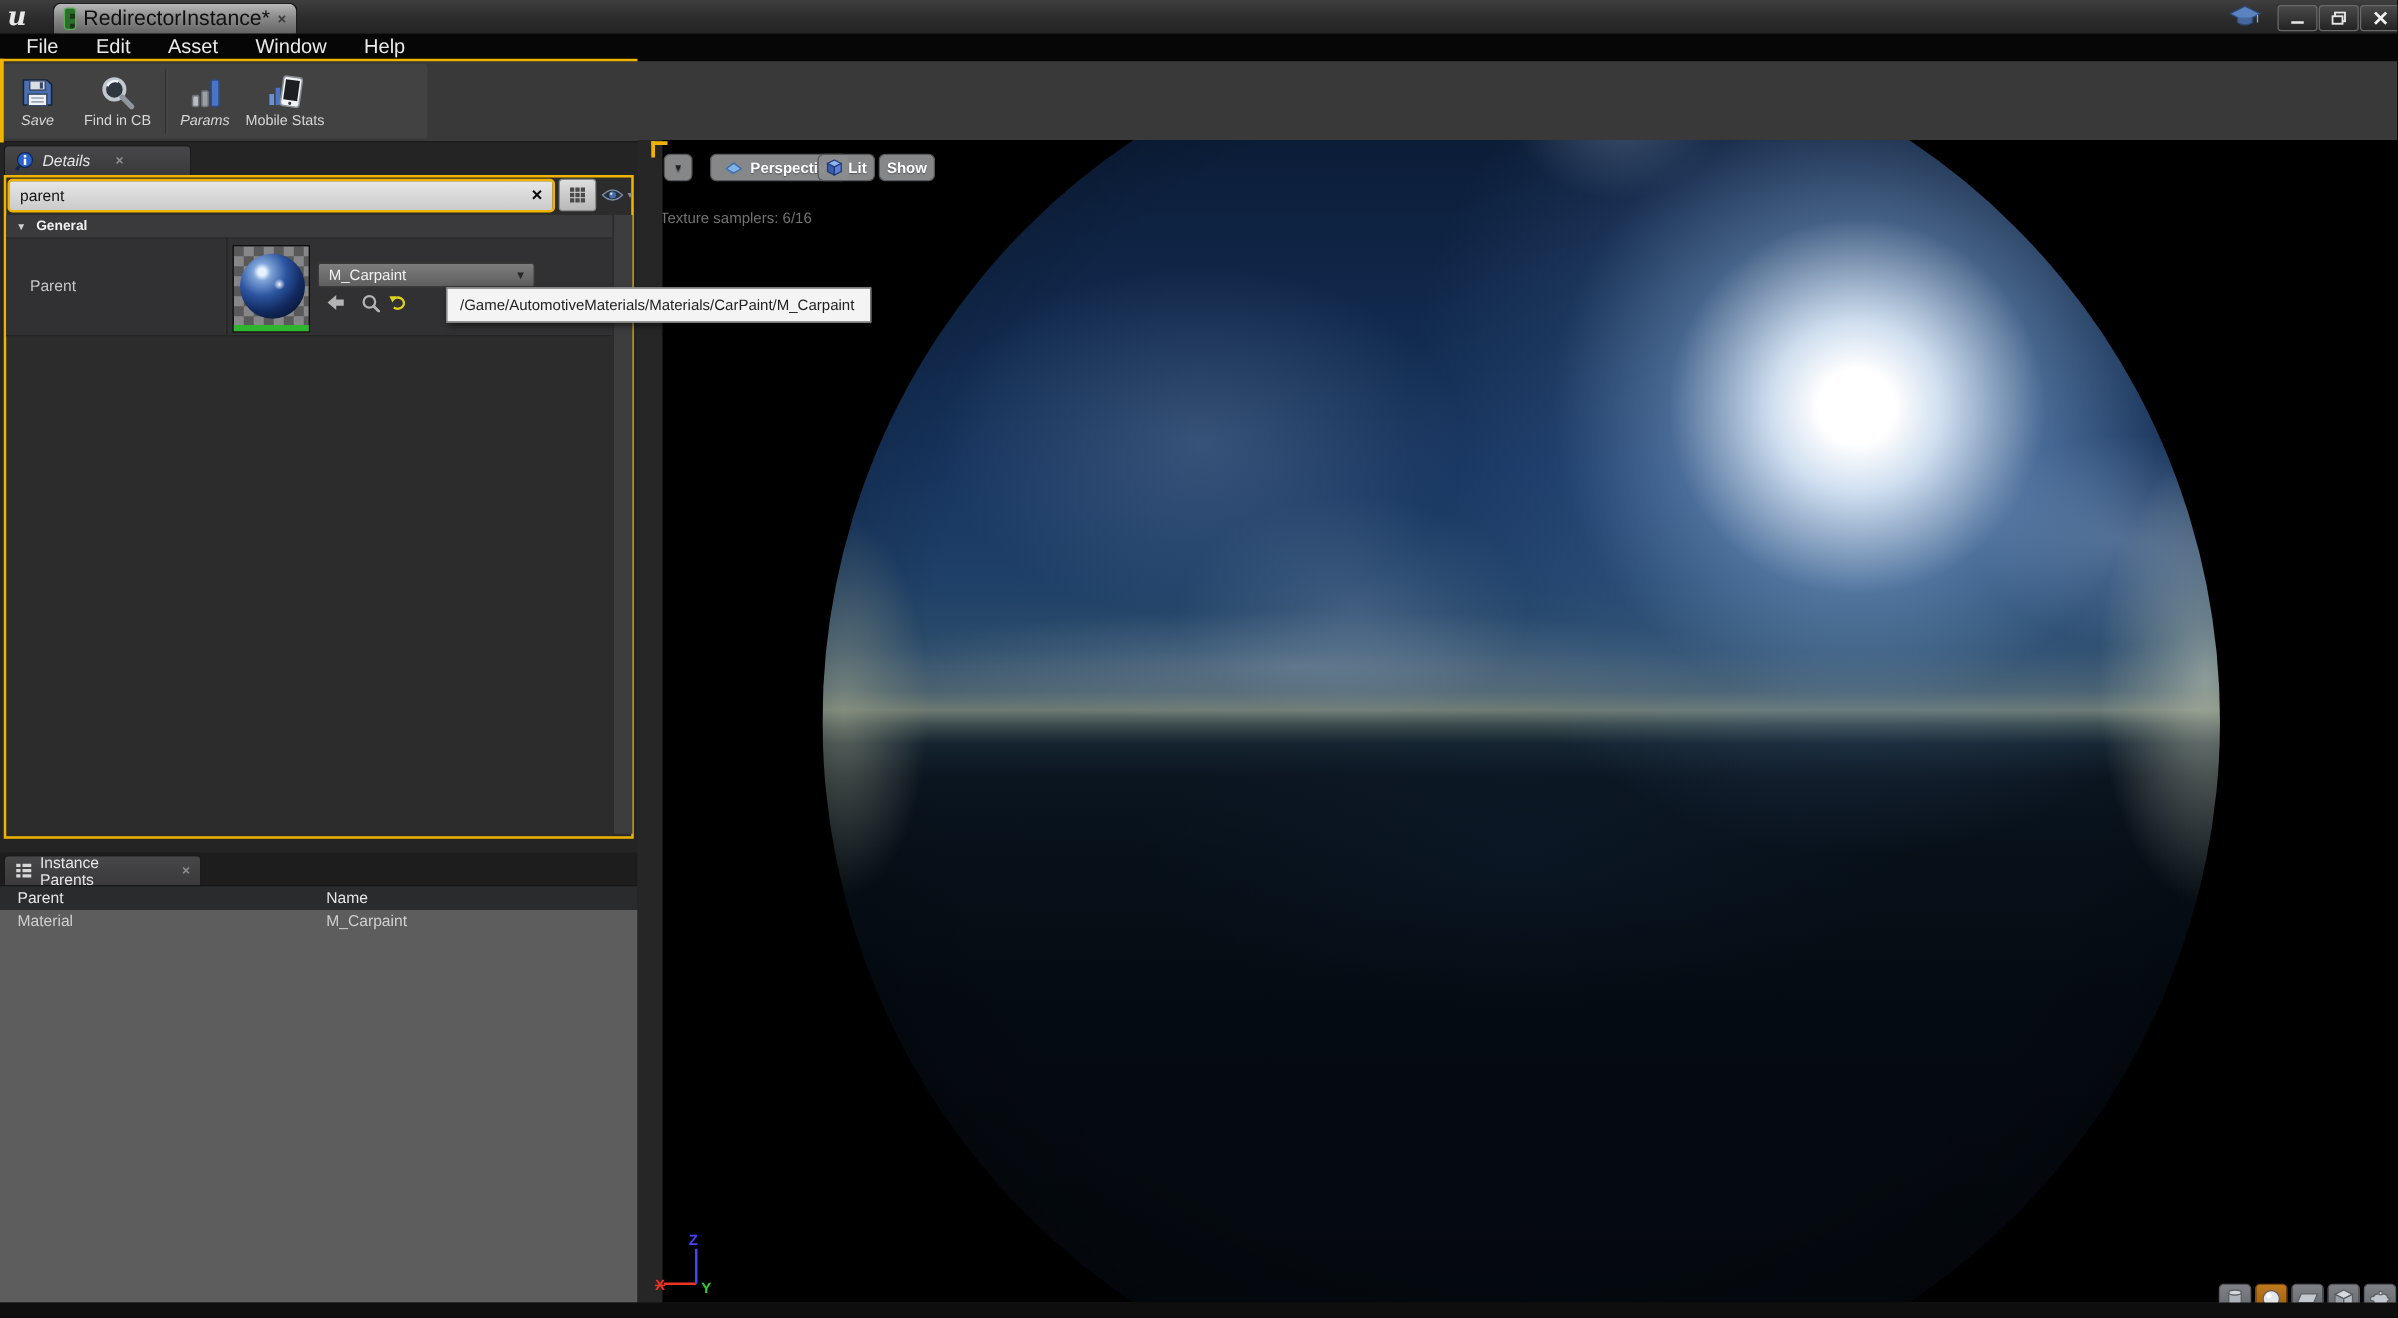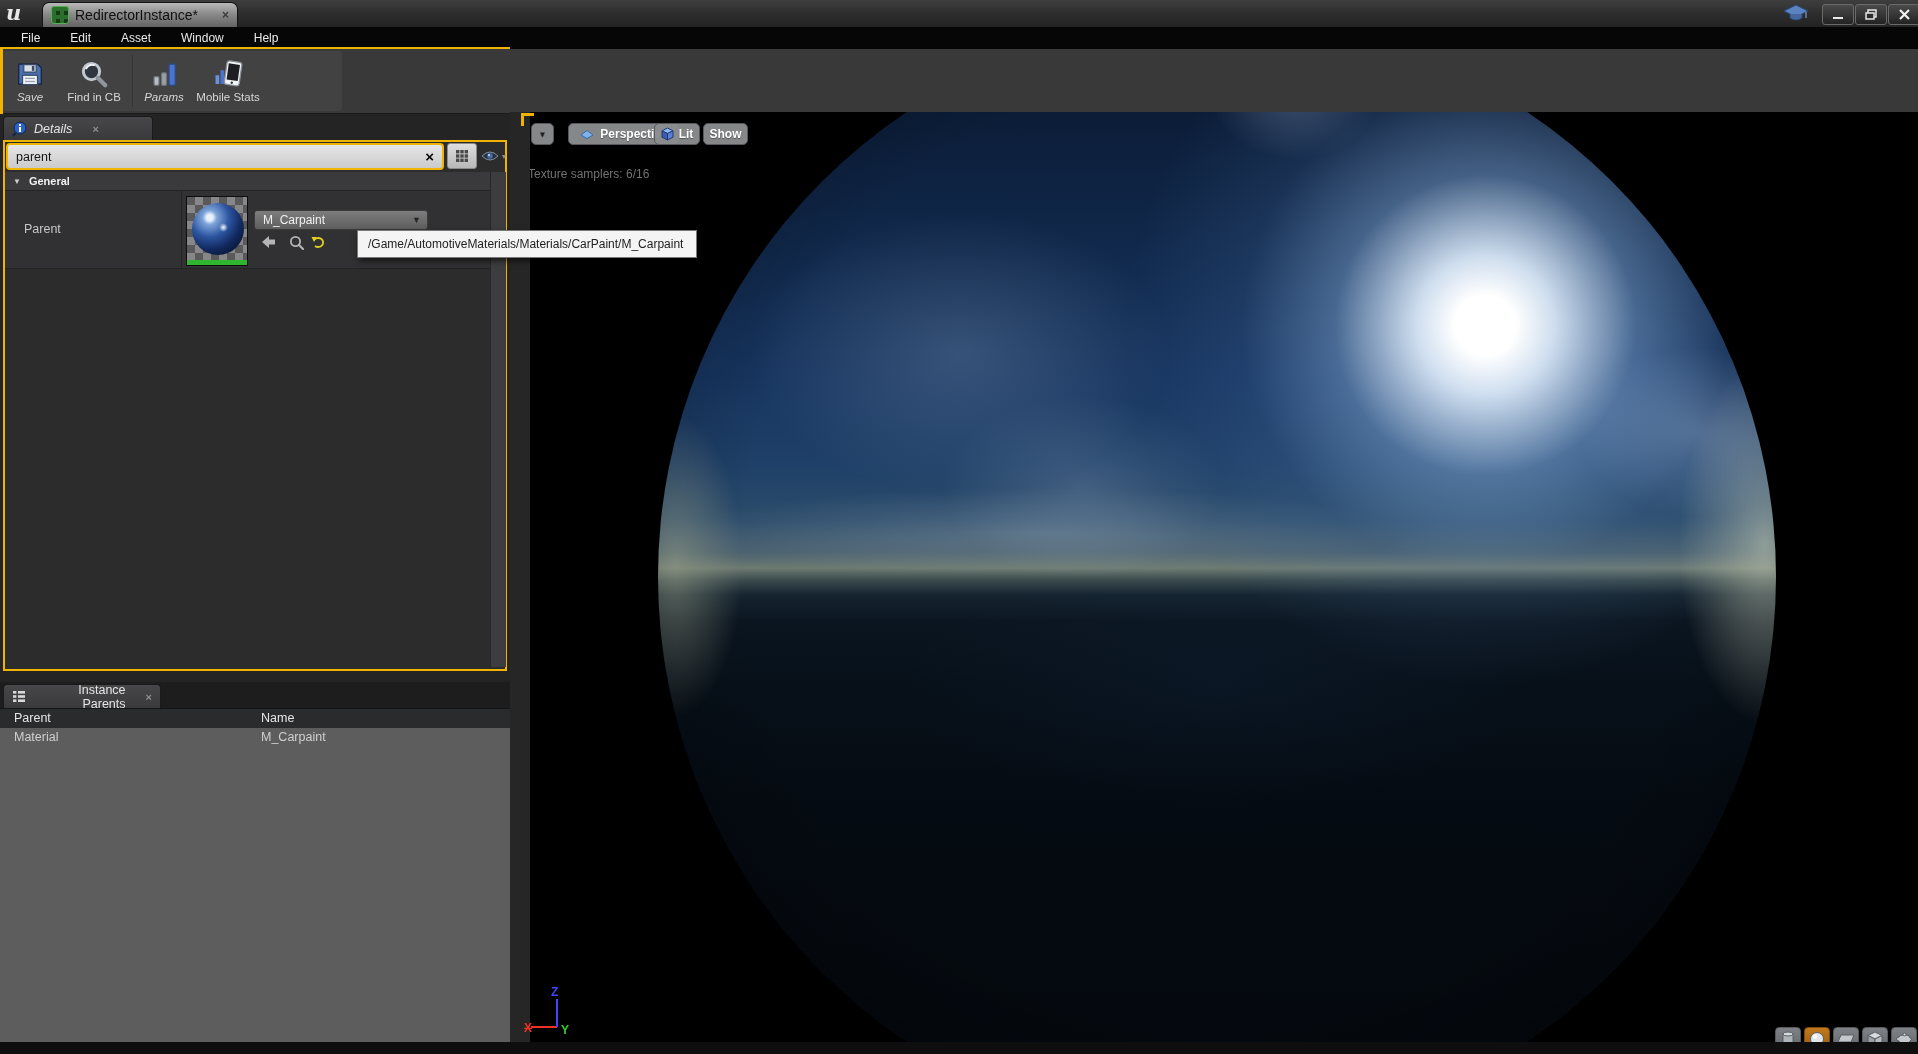--- a/index.html
+++ b/index.html
@@ -10,27 +10,27 @@
   
   #titlebar{left:0;top:0;width:1918px;height:27px;
     background:linear-gradient(#3e3e3e,#2c2c2c 55%,#232323);
     border-bottom:1px solid #121212;}
   #ue-logo{left:6px;top:0px;color:#e8e8e8;font:italic bold 21px "DejaVu Serif",serif;}
   #doc-tab{left:42px;top:2px;width:196px;height:25px;border-radius:7px 7px 0 0;
     background:linear-gradient(#b9b9b9,#8b8b8b 45%,#636363);
     border:1px solid #141414;border-bottom:none;display:flex;align-items:center;gap:6px;padding:0 8px;box-sizing:border-box;}
   #doc-tab .ticon{width:16px;height:16px;border-radius:3px;background:#163a16;border:1px solid #58b058;
     background-image:linear-gradient(#2c6e2c 50%,transparent 0),linear-gradient(90deg,#2c6e2c 50%,transparent 0);background-size:8px 8px;}
-  #doc-tab .tlabel{color:#101010;font-size:14px;}
+  #doc-tab .tlabel{color:#101010;font-size:17px;}
   #doc-tab .tclose{margin-left:auto;color:#3c3c3c;font-size:12px;font-weight:bold;}
   .winbtn{top:4px;width:30px;height:19px;border:1px solid #6a6a6a;border-radius:3px;
     background:linear-gradient(#4a4a4a,#232323);display:flex;align-items:center;justify-content:center;}
   
   #menubar{left:0;top:27px;width:1918px;height:22px;background:#060606;display:flex;align-items:center;padding-left:6px;}
-  .menu-item{color:#eaeaea;font-size:12px;padding:0 15px;}
+  .menu-item{color:#eaeaea;font-size:16px;padding:0 15px;}
   
   #toolbar{left:0;top:49px;width:1918px;height:64px;background:#393939;}
   #toolbar-panel{left:2px;top:51px;width:340px;height:60px;background:#424242;border-radius:3px;
     display:flex;align-items:stretch;}
   .tb-btn{width:72px;display:flex;flex-direction:column;align-items:center;justify-content:center;gap:2px;}
   .tb-btn.narrow{width:56px;font-style:italic;}
   .tb-label{color:#d6d6d6;font-size:11.5px;}
   .tb-sep{width:2px;margin:4px 2px;background:linear-gradient(90deg,#2a2a2a,#4e4e4e);}
   #toolbar-edge{left:0;top:113px;width:1918px;height:2px;background:#1a1a1a;}
   
@@ -278,21 +278,21 @@
         <path d="M4 11 a5 4.5 0 1 0 -1-6" fill="none" stroke="#e0d21c" stroke-width="1.8"></path>
         <polygon points="0.5,2 6,2 3,7" fill="#e0d21c"></polygon>
       </svg>
   </span>
 
   <div class="abs" id="tooltip">
     <span>/Game/AutomotiveMaterials/Materials/CarPaint/M_Carpaint</span>
   </div>
 
   <div class="abs" id="ip-tabwell"></div>
-  <div class="abs panel-tab" style="left:3px;top:684px;width:158px;text-align:right;">
+  <div class="abs panel-tab" style="left:3px;top:684px;width:158px;">
     <svg width="14" height="13">
         <g fill="#d8d8d8">
           <rect x="1" y="1" width="3.4" height="2.6"></rect>
           <rect x="6" y="1" width="7" height="2.6"></rect>
           <rect x="1" y="5.2" width="3.4" height="2.6"></rect>
           <rect x="6" y="5.2" width="7" height="2.6"></rect>
           <rect x="1" y="9.4" width="3.4" height="2.6"></rect>
           <rect x="6" y="9.4" width="7" height="2.6"></rect>
         </g>
       </svg>

